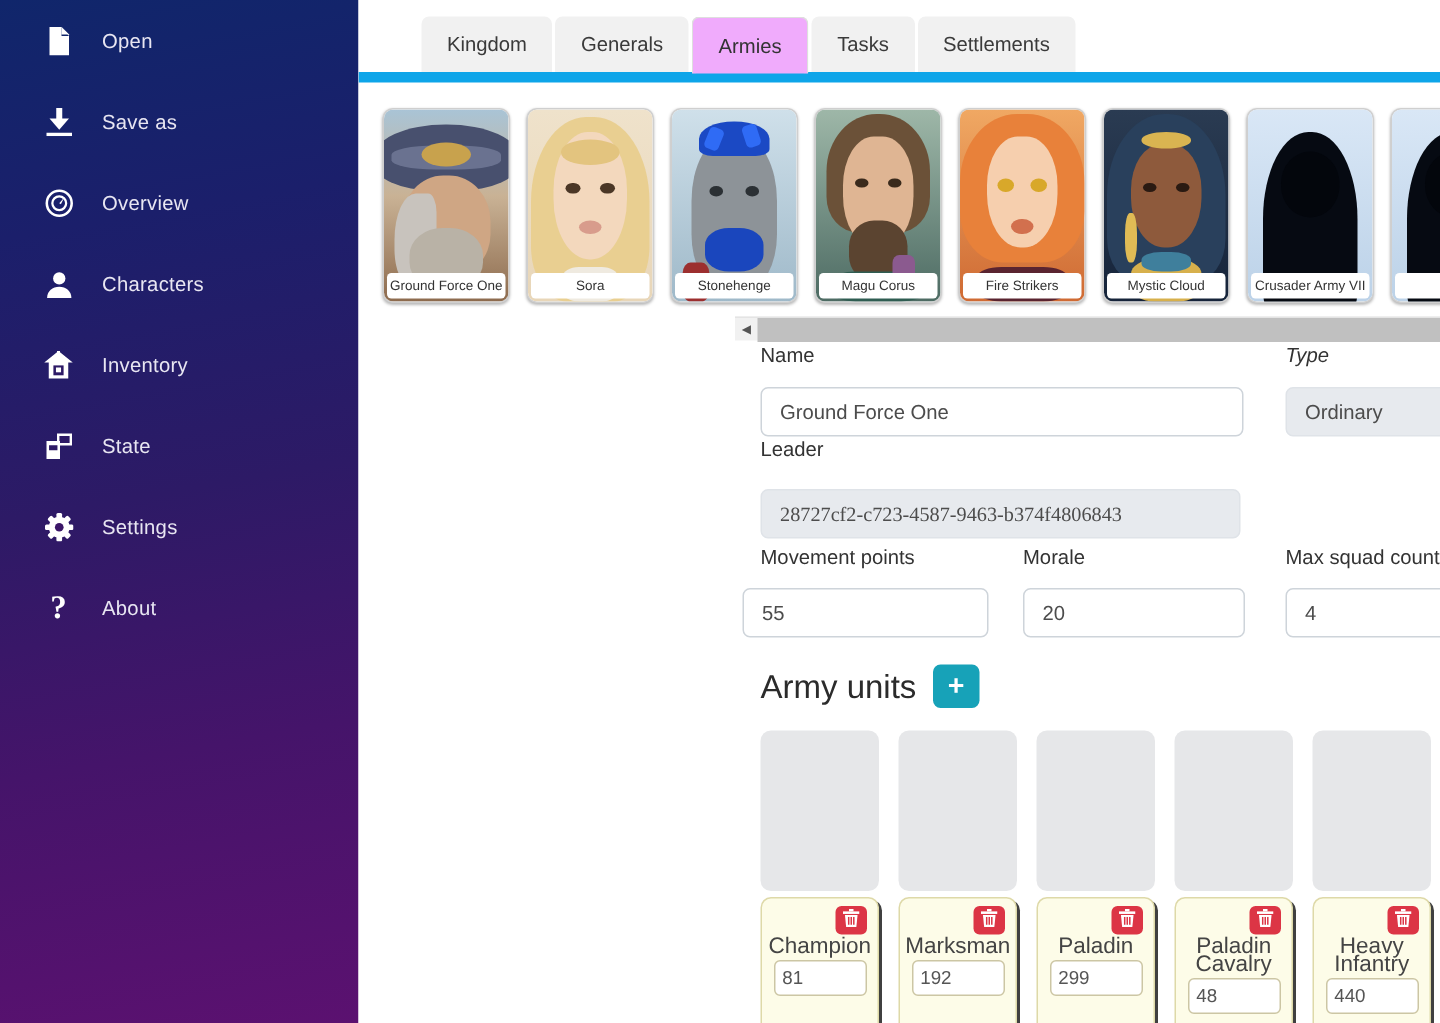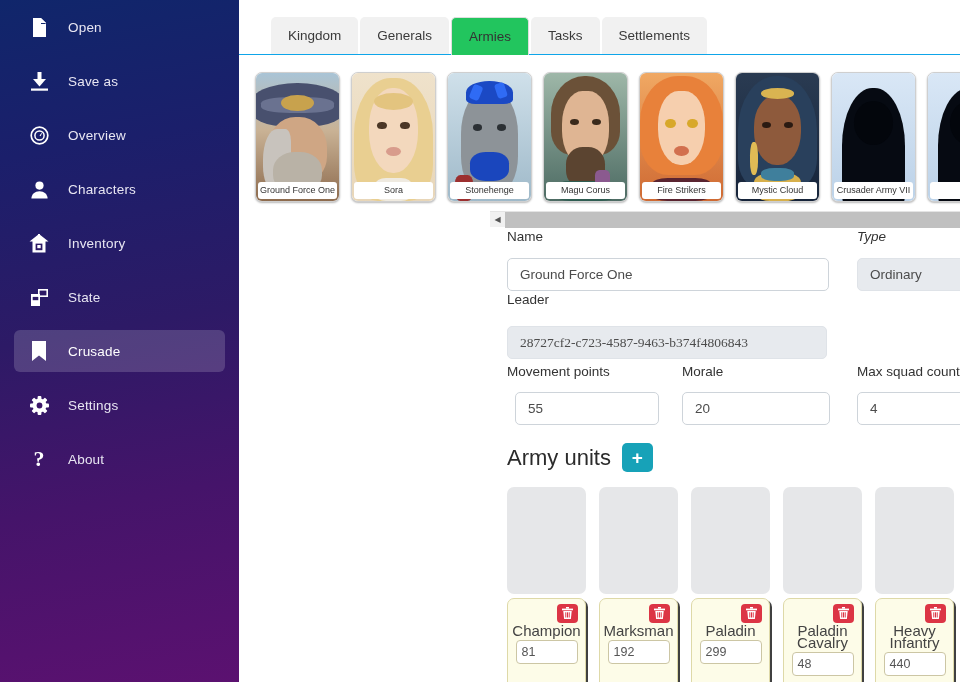--- a/index.html
+++ b/index.html
@@ -47,35 +47,35 @@
   #main {
     flex: 1; height: 682px; background: #ffffff;
     position: relative; overflow: hidden;
   }
 
   
   #tabstrip {
     position: absolute; left: 0; top: 0;
     width: 721px; height: 55px;
     display: flex; align-items: flex-end;
-    padding-left: 32px;
-    border-bottom: 1px solid #0ea5e9;
+    padding-left: 42px;
+    border-bottom: 7px solid #0ea5e9;
   }
   .tab {
     height: 37px; line-height: 37px;
     padding: 0 17px;
     font-size: 13.5px; color: #3a3a3a;
     background: #f1f1f1;
     border-radius: 5px 5px 0 0;
     margin-right: 2px;
     position: relative;
     cursor: pointer; white-space: nowrap;
   }
   .tab.active {
-    background: #22c55e;
+    background: #f0abfc;
     border-left: 1px solid #dedede;
     border-right: 1px solid #dedede;
     border-top: 1px solid #dedede;
     margin-bottom: -1px; height: 38px; line-height: 37px;
     color: #333;
   }
 
   
   #avatarwrap {
     position: absolute; left: 16px; top: 72px;
@@ -127,21 +127,21 @@
   }
   .fld.dis { background: #e7eaee; border-color: #dfe3e8; }
 
   #lblName  { position:absolute; left:268px; top:229px; }
   #fName    { position:absolute; left:268px; top:258px; width:322px; }
   #lblType  { position:absolute; left:618px; top:229px;font-style:italic; }
   #fType    { position:absolute; left:618px; top:258px; width:372px; }
   #lblLead  { position:absolute; left:268px; top:292px; }
   #fLead    { position:absolute; left:268px; top:326px; width:320px;font-family:Liberation Serif, serif; }
   #lblMove  { position:absolute; left:268px; top:364px; }
-  #fMove    { position:absolute; left:276px; top:392px; width:144px; }
+  #fMove    { position:absolute; left:256px; top:392px; width:164px; }
   #lblMor   { position:absolute; left:443px; top:364px; }
   #fMor     { position:absolute; left:443px; top:392px; width:148px; }
   #lblMax   { position:absolute; left:618px; top:364px; }
   #fMax     { position:absolute; left:618px; top:392px; width:147px; }
 
   
   #auhead {
     position: absolute; left: 268px; top: 443px;
     display: flex; align-items: center; gap: 11px;
   }
@@ -248,28 +248,20 @@
       <div class="side-item">
         <span class="side-ico">
           <svg width="19" height="19" viewBox="0 0 19 19">
             <path fill="#ffffff" d="M8 1h10v8H8z"></path>
             <path fill="#2d1a66" d="M9.6 2.6h6.8v4.8H9.6z"></path>
             <path fill="#ffffff" d="M1 6h9v12H1z"></path>
             <path fill="#2d1a66" d="M2.7 8.9h5.6v3.3H2.7z"></path>
           </svg>
         </span>
         <span class="side-lbl">State</span>
-      </div>
-      <div class="side-item active">
-        <span class="side-ico">
-          <svg width="14" height="20" viewBox="0 0 14 20">
-            <path fill="#ffffff" d="M0 0h14v20l-7-5.6L0 20z"></path>
-          </svg>
-        </span>
-        <span class="side-lbl">Crusade</span>
       </div>
       <div class="side-item">
         <span class="side-ico">
           <svg width="19" height="19" viewBox="0 0 19 19">
             <g fill="#ffffff">
               <rect x="7.6" y="0" width="3.8" height="19" rx="1"></rect>
               <rect x="0" y="7.6" width="19" height="3.8" rx="1"></rect>
               <rect x="7.6" y="0" width="3.8" height="19" rx="1" transform="rotate(45 9.5 9.5)"></rect>
               <rect x="0" y="7.6" width="19" height="3.8" rx="1" transform="rotate(45 9.5 9.5)"></rect>
               <circle cx="9.5" cy="9.5" r="7"></circle>

